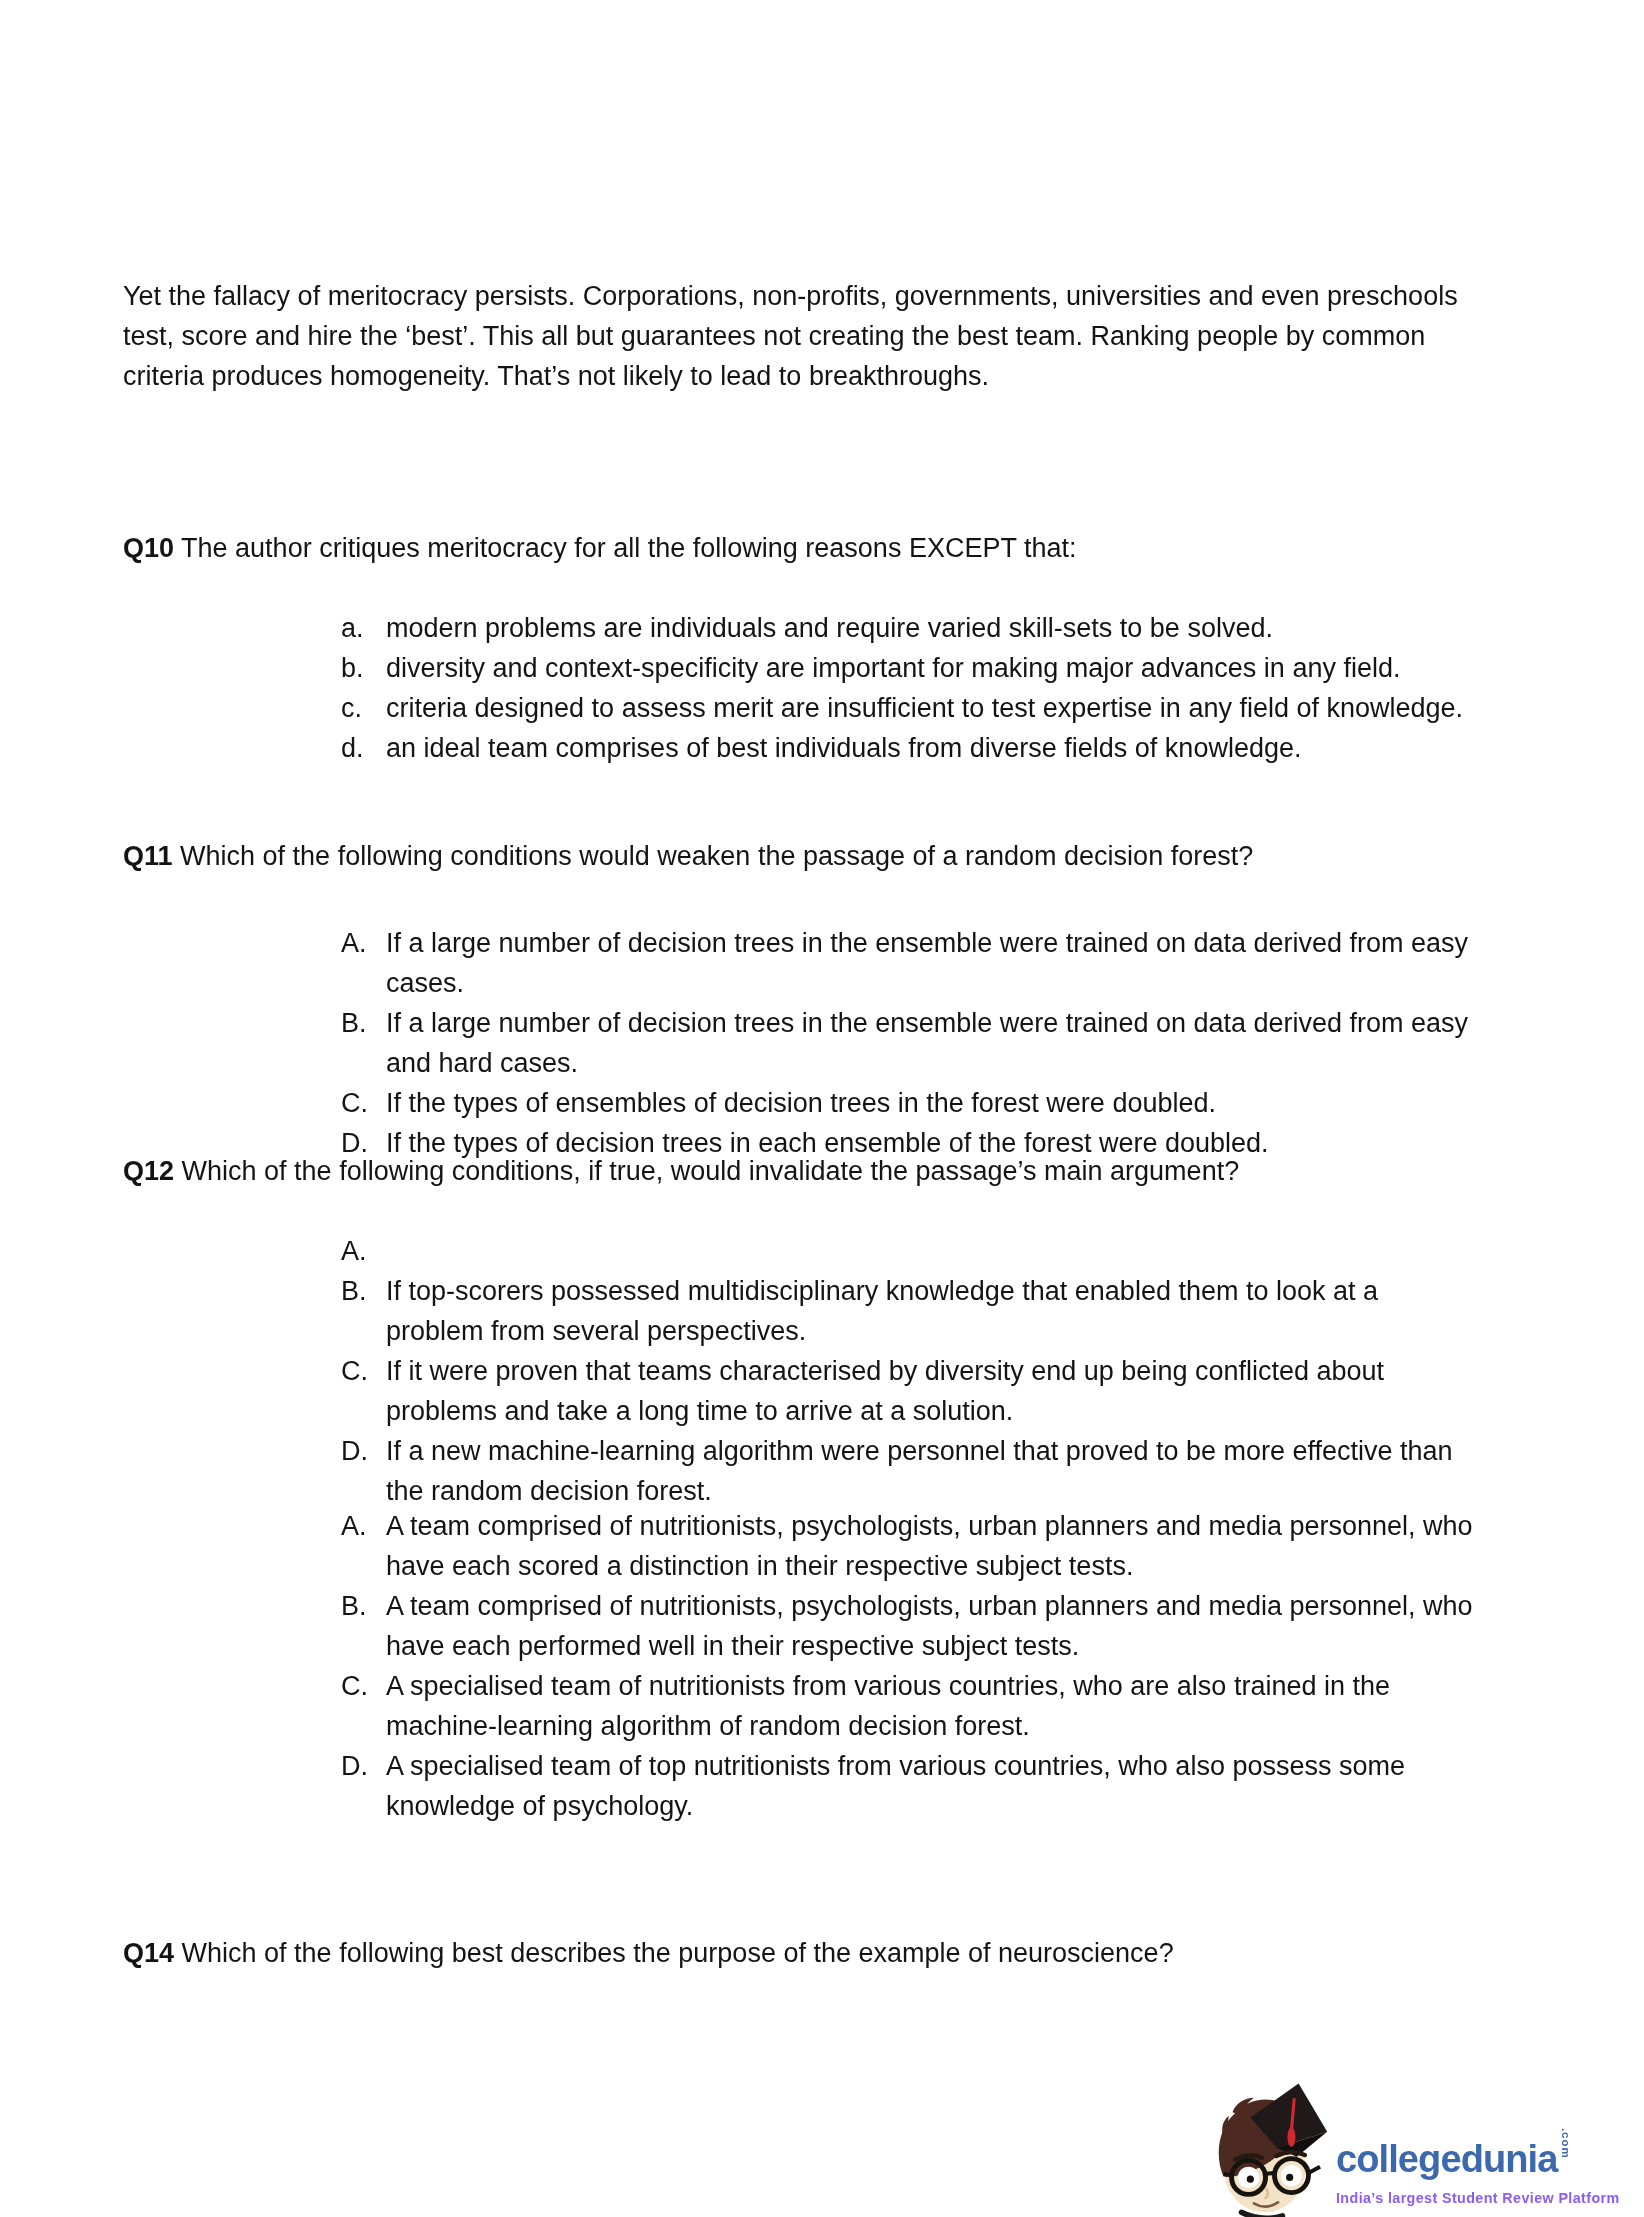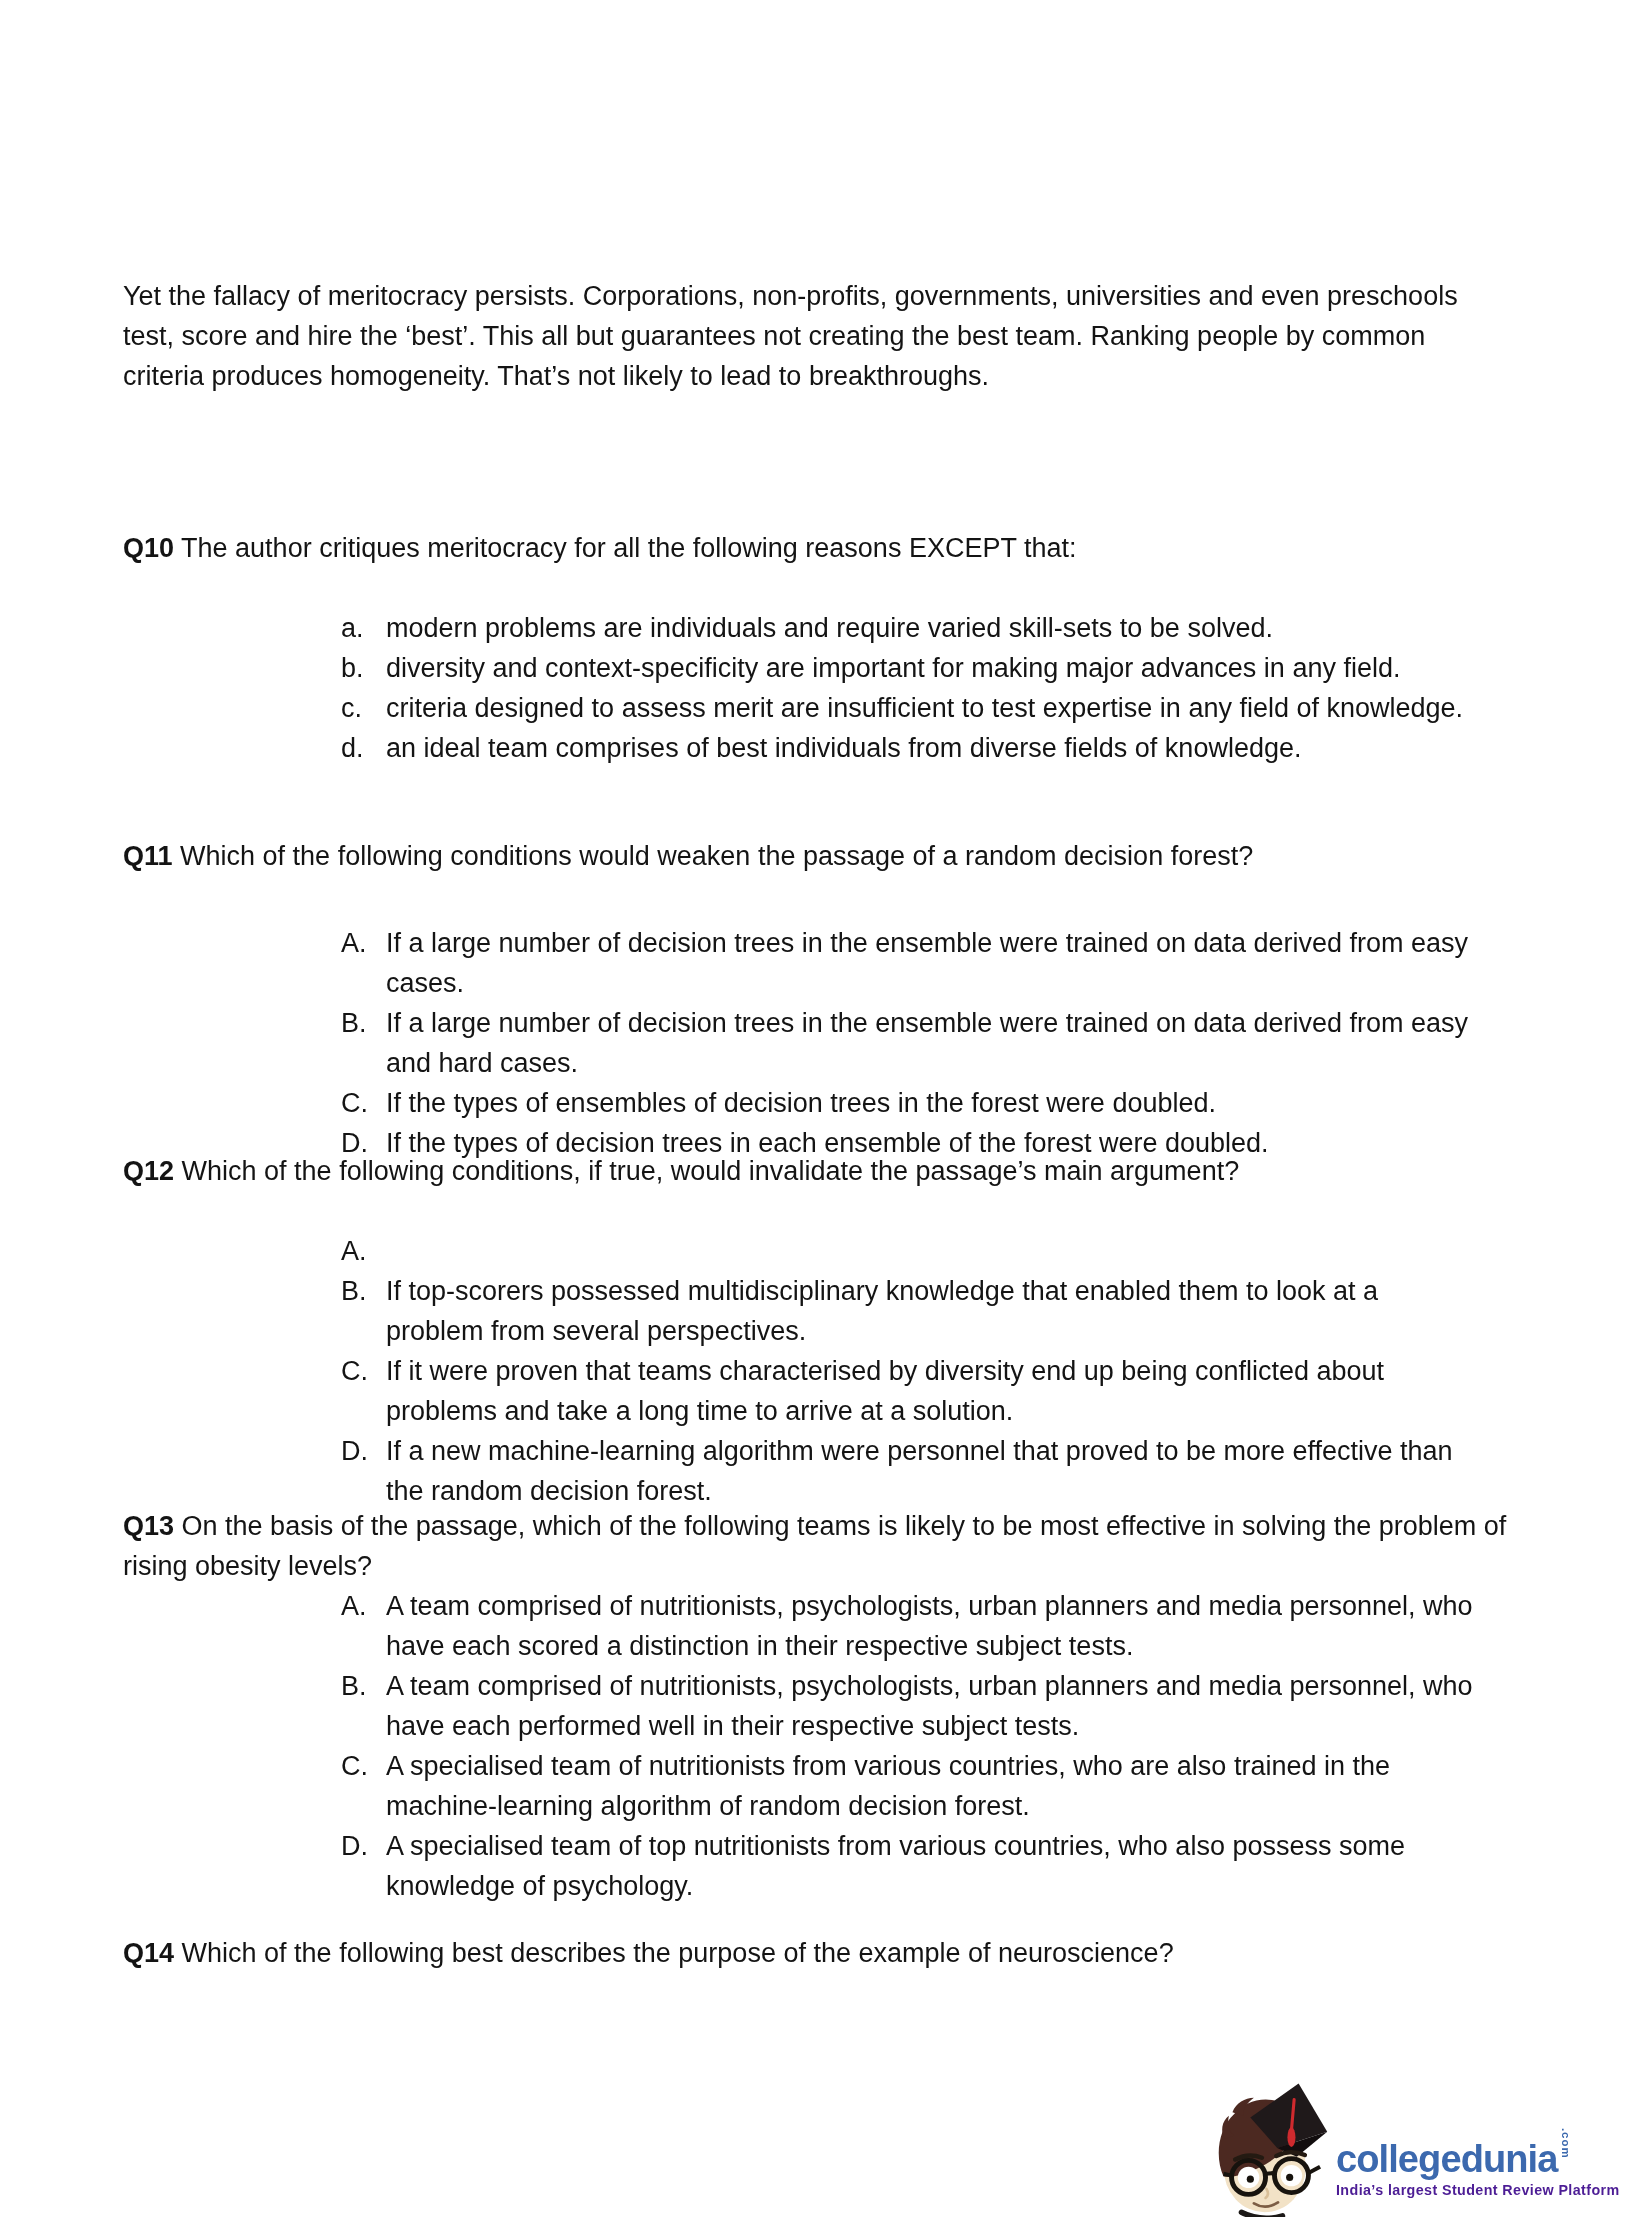--- a/index.html
+++ b/index.html
@@ -84,24 +84,24 @@
     writing-mode: vertical-rl;
     font-size: 11.6px;
     font-weight: bold;
     color: #3c69ae;
     letter-spacing: 0.9px;
     margin-left: 2.7px;
     margin-top: 7.2px;
     line-height: 11.6px;
   }
   .tagline {
-    margin-top: 1px;
+    margin-top: 9px;
     font-size: 14.3px;
     font-weight: bold;
-    color: #4c1d95;
+    color: #8b5cf6;
     letter-spacing: 0.4px;
     white-space: nowrap;
   }
 </style>
 </head>
 <body>
 
 <div class="page">
   <div class="content">
 
@@ -175,24 +175,20 @@
           <span class="otext">If it were proven that teams characterised by diversity end up being conflicted about problems and take a long time to arrive at a solution.</span>
         </div>
         <div class="option">
           <span class="marker">D.</span>
           <span class="otext">If a new machine-learning algorithm were personnel that proved to be more effective than the random decision forest.</span>
         </div>
       </div>
     </div>
 
     <div class="qgroup q13">
-      <div class="question">
-        <span class="qid">Q13</span>
-        <span class="qtext">On the basis of the passage, which of the following teams is likely to be most effective in solving the problem of rising obesity levels?</span>
-      </div>
       <div class="options">
         <div class="option">
           <span class="marker">A.</span>
           <span class="otext">A team comprised of nutritionists, psychologists, urban planners and media personnel, who have each scored a distinction in their respective subject tests.</span>
         </div>
         <div class="option">
           <span class="marker">B.</span>
           <span class="otext">A team comprised of nutritionists, psychologists, urban planners and media personnel, who have each performed well in their respective subject tests.</span>
         </div>
         <div class="option">

